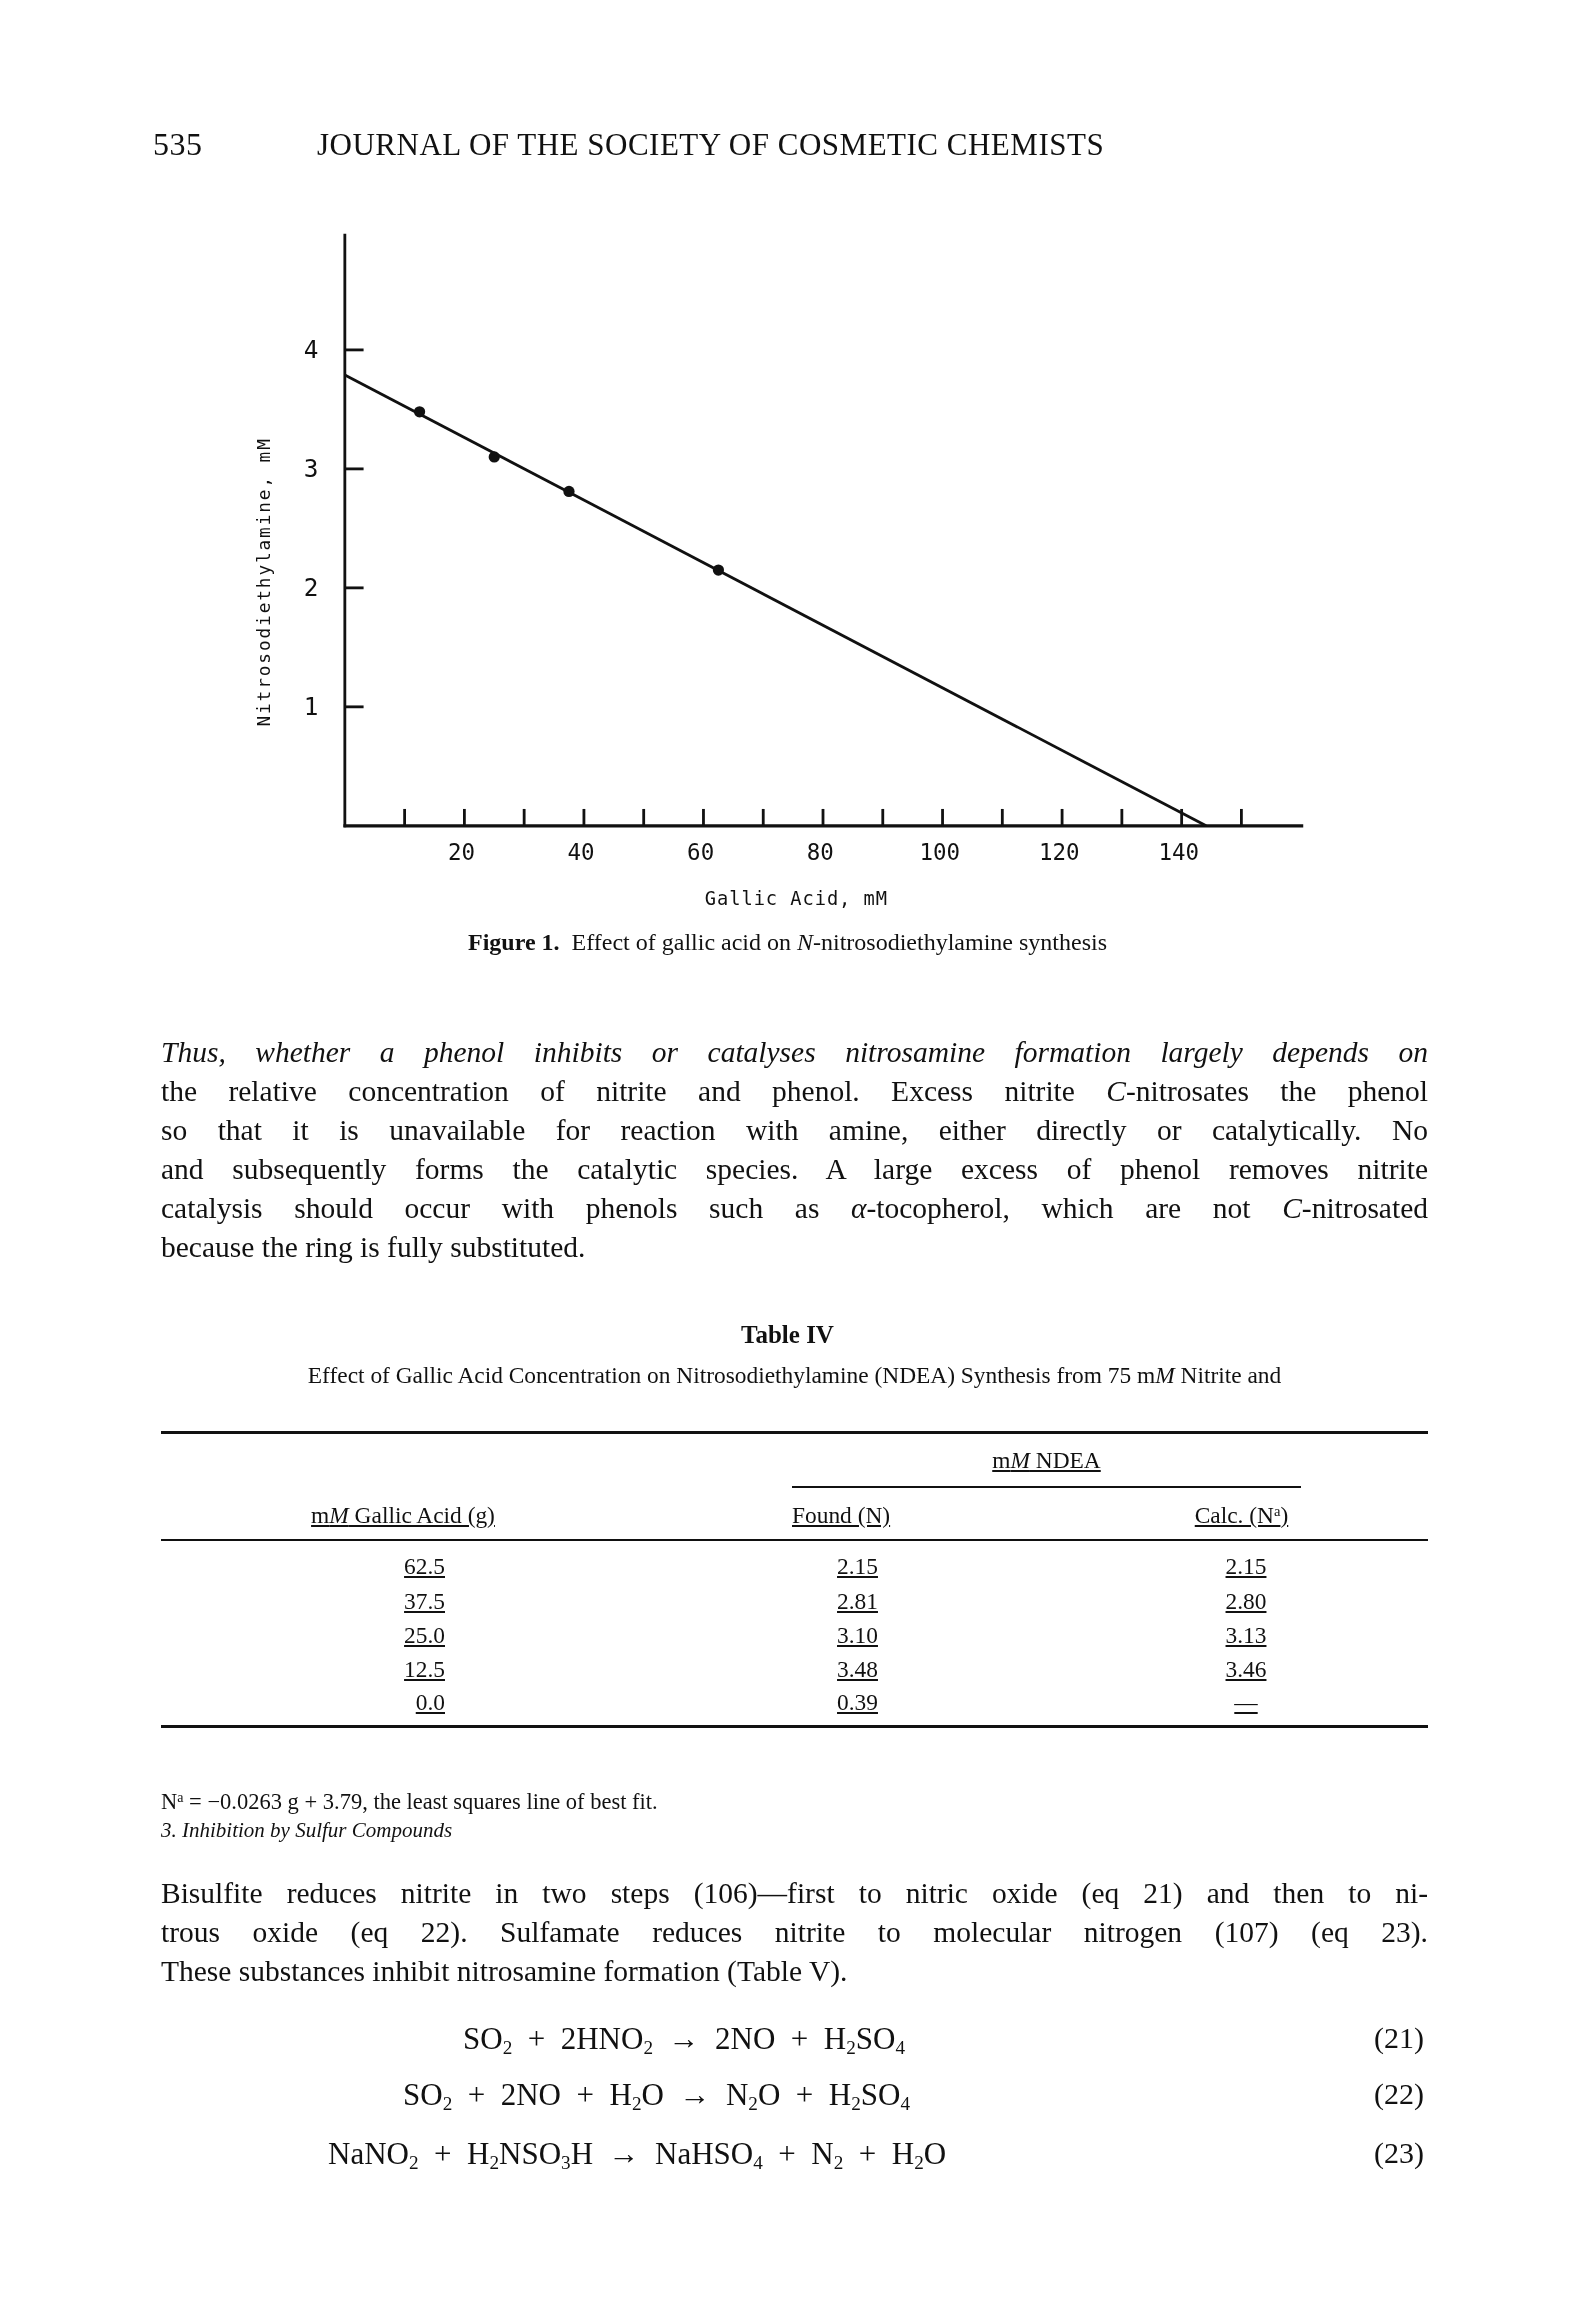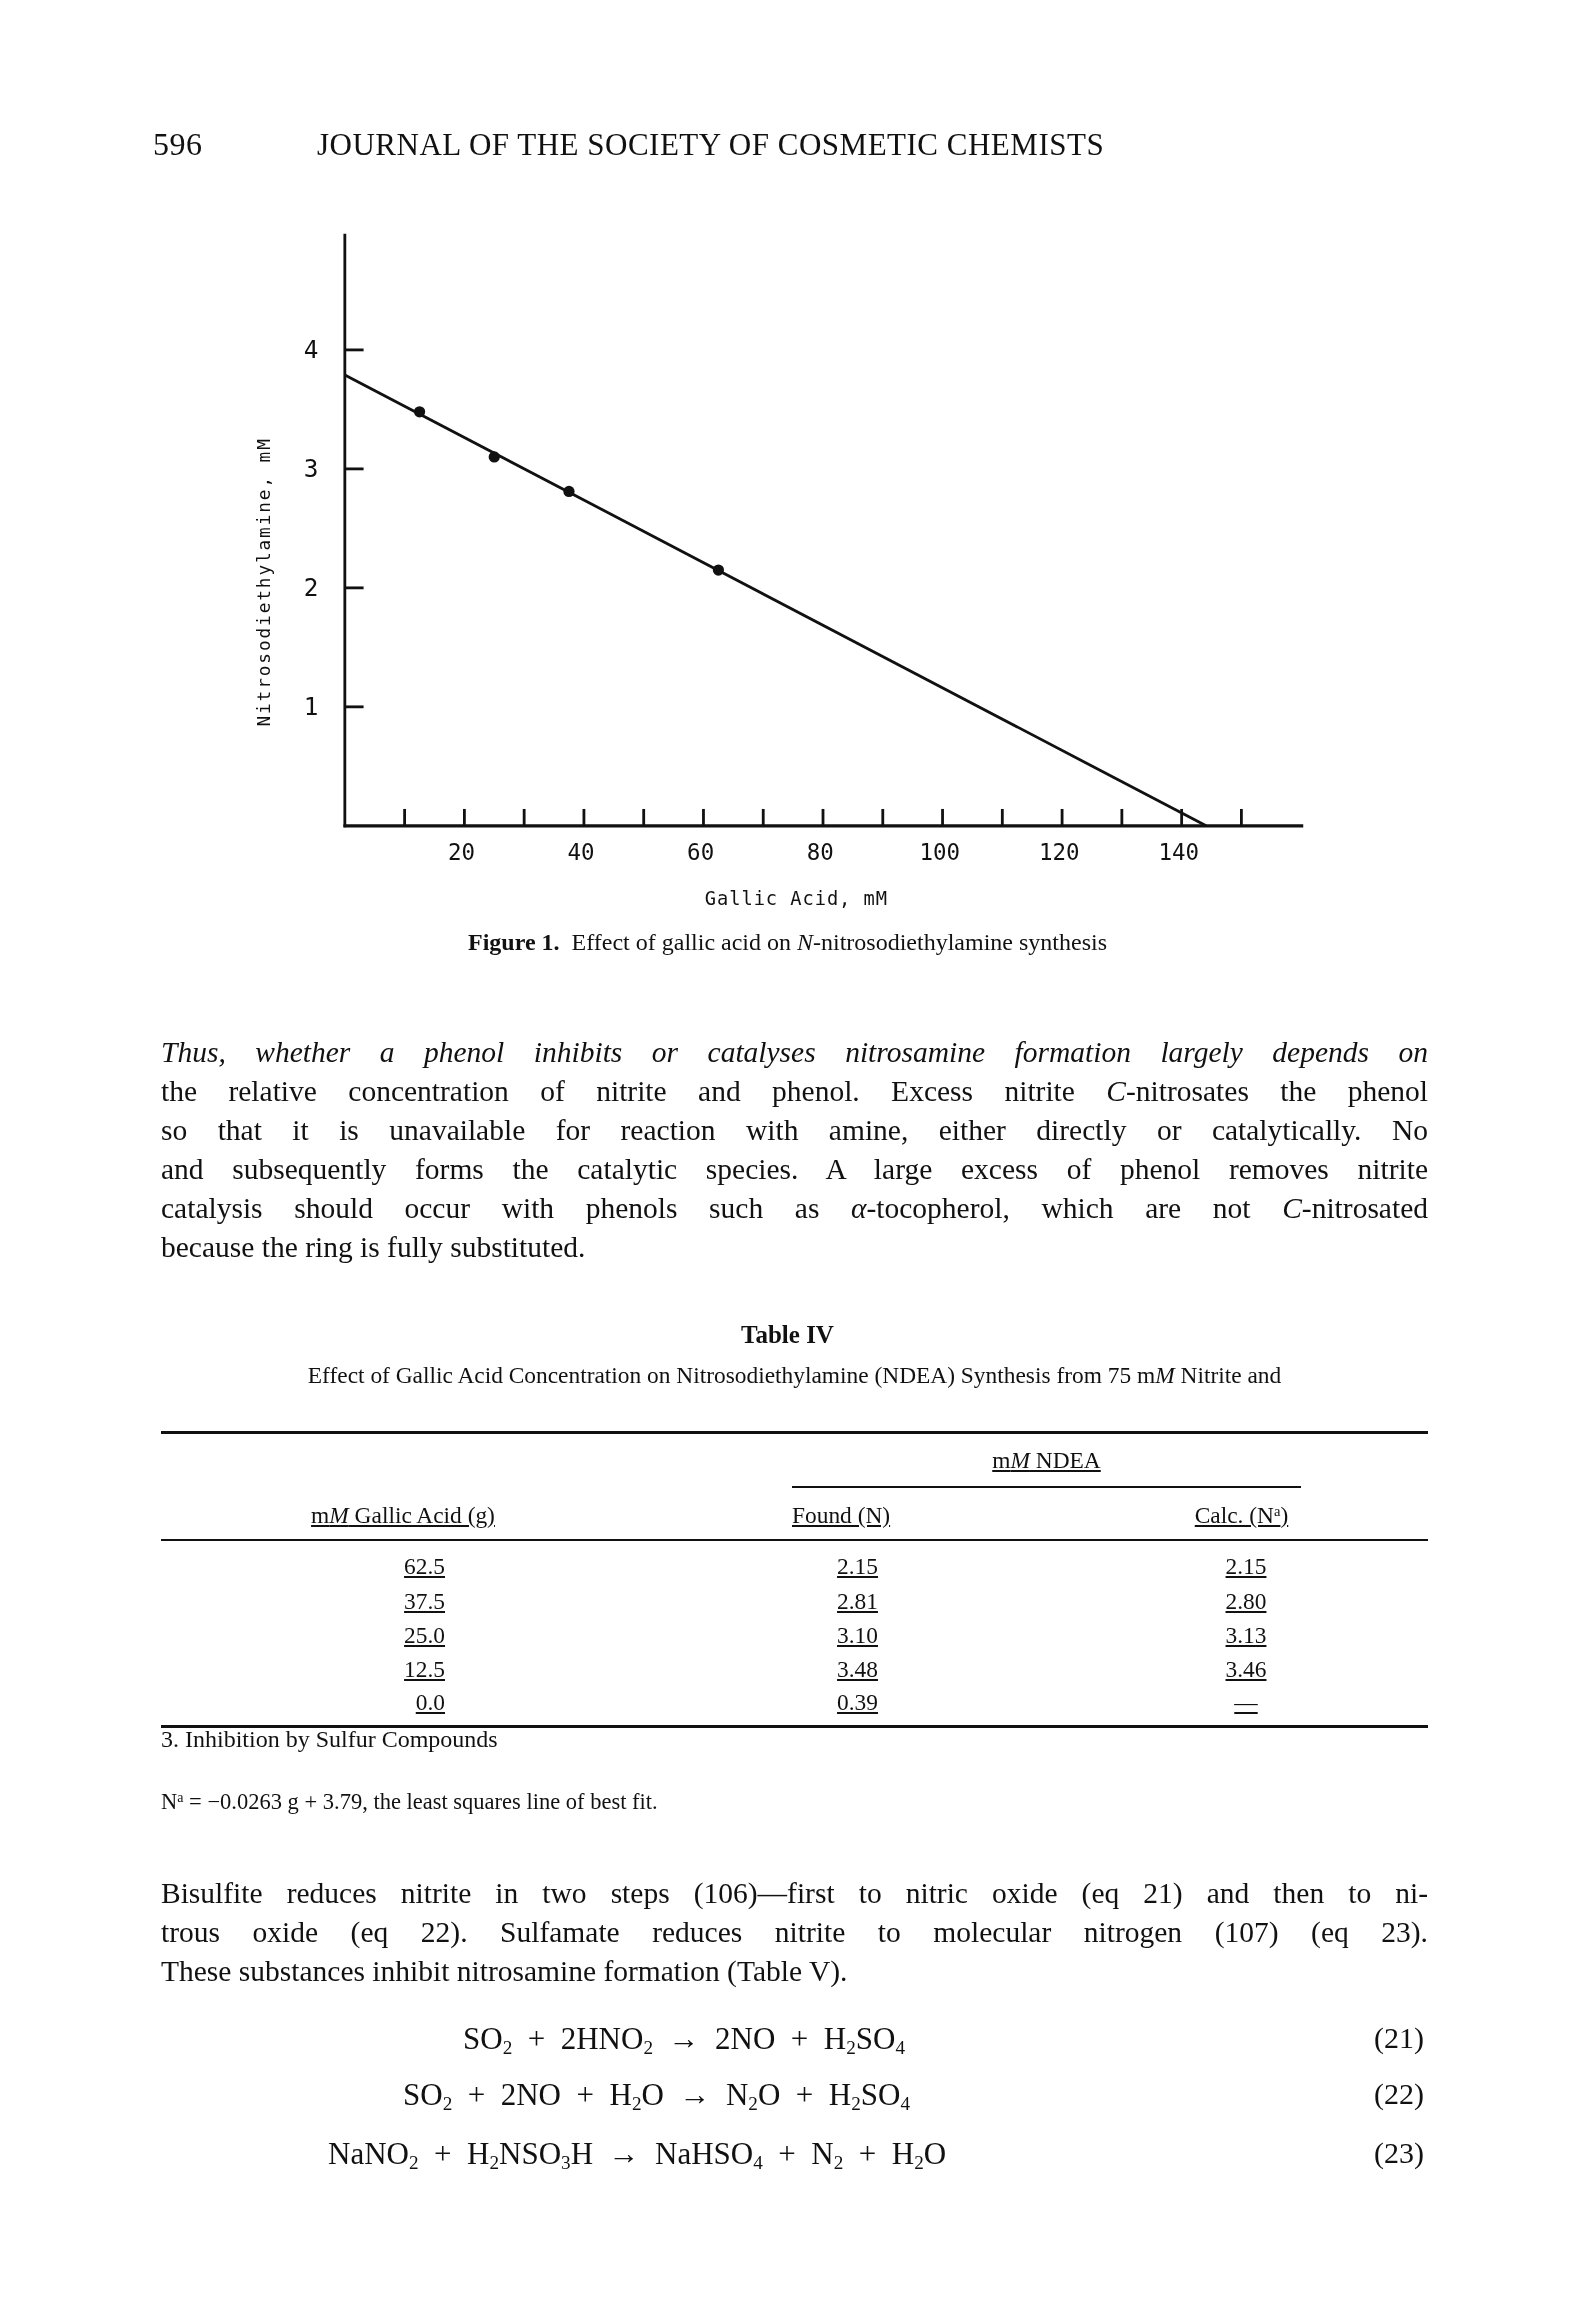--- a/index.html
+++ b/index.html
@@ -16,33 +16,33 @@
   .para { left: 161px; width: 1267px; font-size: 29.5px; line-height: 39px; text-align: justify; }
   .para1 { top: 1033px; }
   .tbl-title { top: 1321px; left: 0; width: 1575px; text-align: center; font-size: 25px; font-weight: bold; }
   .tbl-sub { top: 1357px; left: 161px; width: 1267px; text-align: center; font-size: 23.4px; line-height: 36px; }
   .rule { position: absolute; background: #111; }
   .cell { position: absolute; font-size: 23.4px; line-height: 28px; text-decoration: underline; }
   .c-g { left: 300px; width: 145px; text-align: right; }
   .c-f { left: 778px; width: 159px; text-align: center; }
   .c-c { left: 1171px; width: 150px; text-align: center; }
   .footnote { top: 1789px; left: 161px; font-size: 22.5px; }
-  .sec { top: 1726px; left: 161px; font-size: 24px; }
+  .sec { top: 1818px; left: 161px; font-size: 21px; font-style: italic; }
   .para2 { top: 1874px; }
   .eq { position: absolute; font-size: 31px; white-space: pre; }
   .eqn { position: absolute; left: 1330px; width: 94px; text-align: right; font-size: 30px; }
   sub { font-size: 0.62em; vertical-align: -0.25em; line-height: 0; }
   sup { font-size: 0.62em; vertical-align: 0.5em; line-height: 0; }
   i { font-style: italic; }
 </style>
 </head>
 <body>
 
 <div class="abs header">
-  <span class="pg">596</span>
+  <span class="pg">535</span>
   <span class="jt">JOURNAL OF THE SOCIETY OF COSMETIC CHEMISTS</span>
 </div>
 
 <svg class="chart" id="chart" width="1575" height="712" viewBox="0 0 1681 760" xmlns="http://www.w3.org/2000/svg">
   <g id="axes">
       <line x1="368" y1="20" x2="368" y2="653.5" stroke="#111" stroke-width="3"></line>
       <line x1="366.5" y1="652" x2="1391" y2="652" stroke="#111" stroke-width="3.5"></line>
     </g>
   <g id="yticks">
       <line x1="368" y1="525" x2="388" y2="525" stroke="#111" stroke-width="3"></line>

